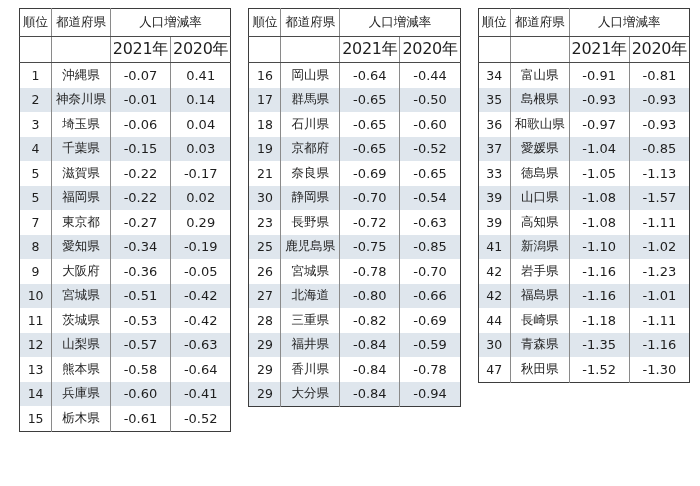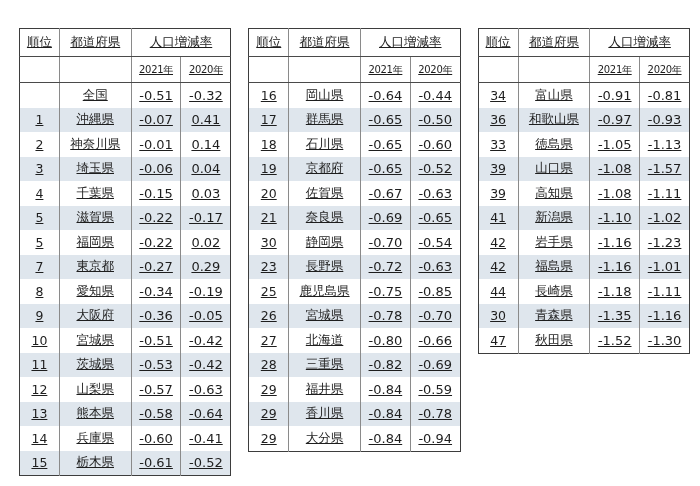--- a/index.html
+++ b/index.html
@@ -6,43 +6,42 @@
   body {
     width:700px; height:486px;
     background:#ffffff;
     font-family:"DejaVu Sans","Liberation Sans",sans-serif;
     color:#1e1e1e;
   }
   .wrap {
     box-sizing:border-box;
     display:flex;
     gap:17px;
-    padding:28px 10px 0 19px;
-    text-decoration:underline;
+    padding:8px 10px 0 19px;
   }
   table {
     border-collapse:collapse;
     table-layout:fixed;
     border:1.5px solid #3d3d3d;
   }
   col.c-rank { width:40px; }
   col.c-pref { width:72px; }
   col.c-y1   { width:50px; }
   col.c-y2   { width:50px; }
   th, td {
     text-align:center;
     vertical-align:middle;
     padding:0 2px;
     overflow:hidden;
     white-space:nowrap;
   }
   th + th, td + td { border-left:1px solid #8a8a8a; }
   thead th { border-bottom:1px solid #4a4a4a; font-weight:normal; }
   thead tr.h1 th { height:27px; font-size:12.5px; }
-  thead tr.h2 th { height:25px; font-size:10px; letter-spacing:-0.3px; }
+  thead tr.h2 th { height:25px; font-size:16px; letter-spacing:-0.3px; }
   tbody td { height:24.5px; font-size:12.5px; }
   tbody td.num { font-size:13px; }
   tbody tr:nth-child(even) { background:#dfe6ed; }
 </style>
 </head>
 <body>
 
 <div class="wrap">
 
   <div>
@@ -61,26 +60,20 @@
         </tr>
         <tr class="h2">
           <th></th>
           <th></th>
           <th>2021年</th>
           <th>2020年</th>
         </tr>
       </thead>
       <tbody id="tbody-1">
           <tr>
-            <td></td>
-            <td>全国</td>
-            <td class="num">-0.51</td>
-            <td class="num">-0.32</td>
-          </tr>
-          <tr>
             <td>1</td>
             <td>沖縄県</td>
             <td class="num">-0.07</td>
             <td class="num">0.41</td>
           </tr>
           <tr>
             <td>2</td>
             <td>神奈川県</td>
             <td class="num">-0.01</td>
             <td class="num">0.14</td>
@@ -207,26 +200,20 @@
             <td class="num">-0.65</td>
             <td class="num">-0.60</td>
           </tr>
           <tr>
             <td>19</td>
             <td>京都府</td>
             <td class="num">-0.65</td>
             <td class="num">-0.52</td>
           </tr>
           <tr>
-            <td>20</td>
-            <td>佐賀県</td>
-            <td class="num">-0.67</td>
-            <td class="num">-0.63</td>
-          </tr>
-          <tr>
             <td>21</td>
             <td>奈良県</td>
             <td class="num">-0.69</td>
             <td class="num">-0.65</td>
           </tr>
           <tr>
             <td>30</td>
             <td>静岡県</td>
             <td class="num">-0.70</td>
             <td class="num">-0.54</td>
@@ -305,26 +292,38 @@
         </tr>
       </thead>
       <tbody id="tbody-3">
           <tr>
             <td>34</td>
             <td>富山県</td>
             <td class="num">-0.91</td>
             <td class="num">-0.81</td>
           </tr>
           <tr>
+            <td>35</td>
+            <td>島根県</td>
+            <td class="num">-0.93</td>
+            <td class="num">-0.93</td>
+          </tr>
+          <tr>
             <td>36</td>
             <td>和歌山県</td>
             <td class="num">-0.97</td>
             <td class="num">-0.93</td>
           </tr>
           <tr>
+            <td>37</td>
+            <td>愛媛県</td>
+            <td class="num">-1.04</td>
+            <td class="num">-0.85</td>
+          </tr>
+          <tr>
             <td>33</td>
             <td>徳島県</td>
             <td class="num">-1.05</td>
             <td class="num">-1.13</td>
           </tr>
           <tr>
             <td>39</td>
             <td>山口県</td>
             <td class="num">-1.08</td>
             <td class="num">-1.57</td>

